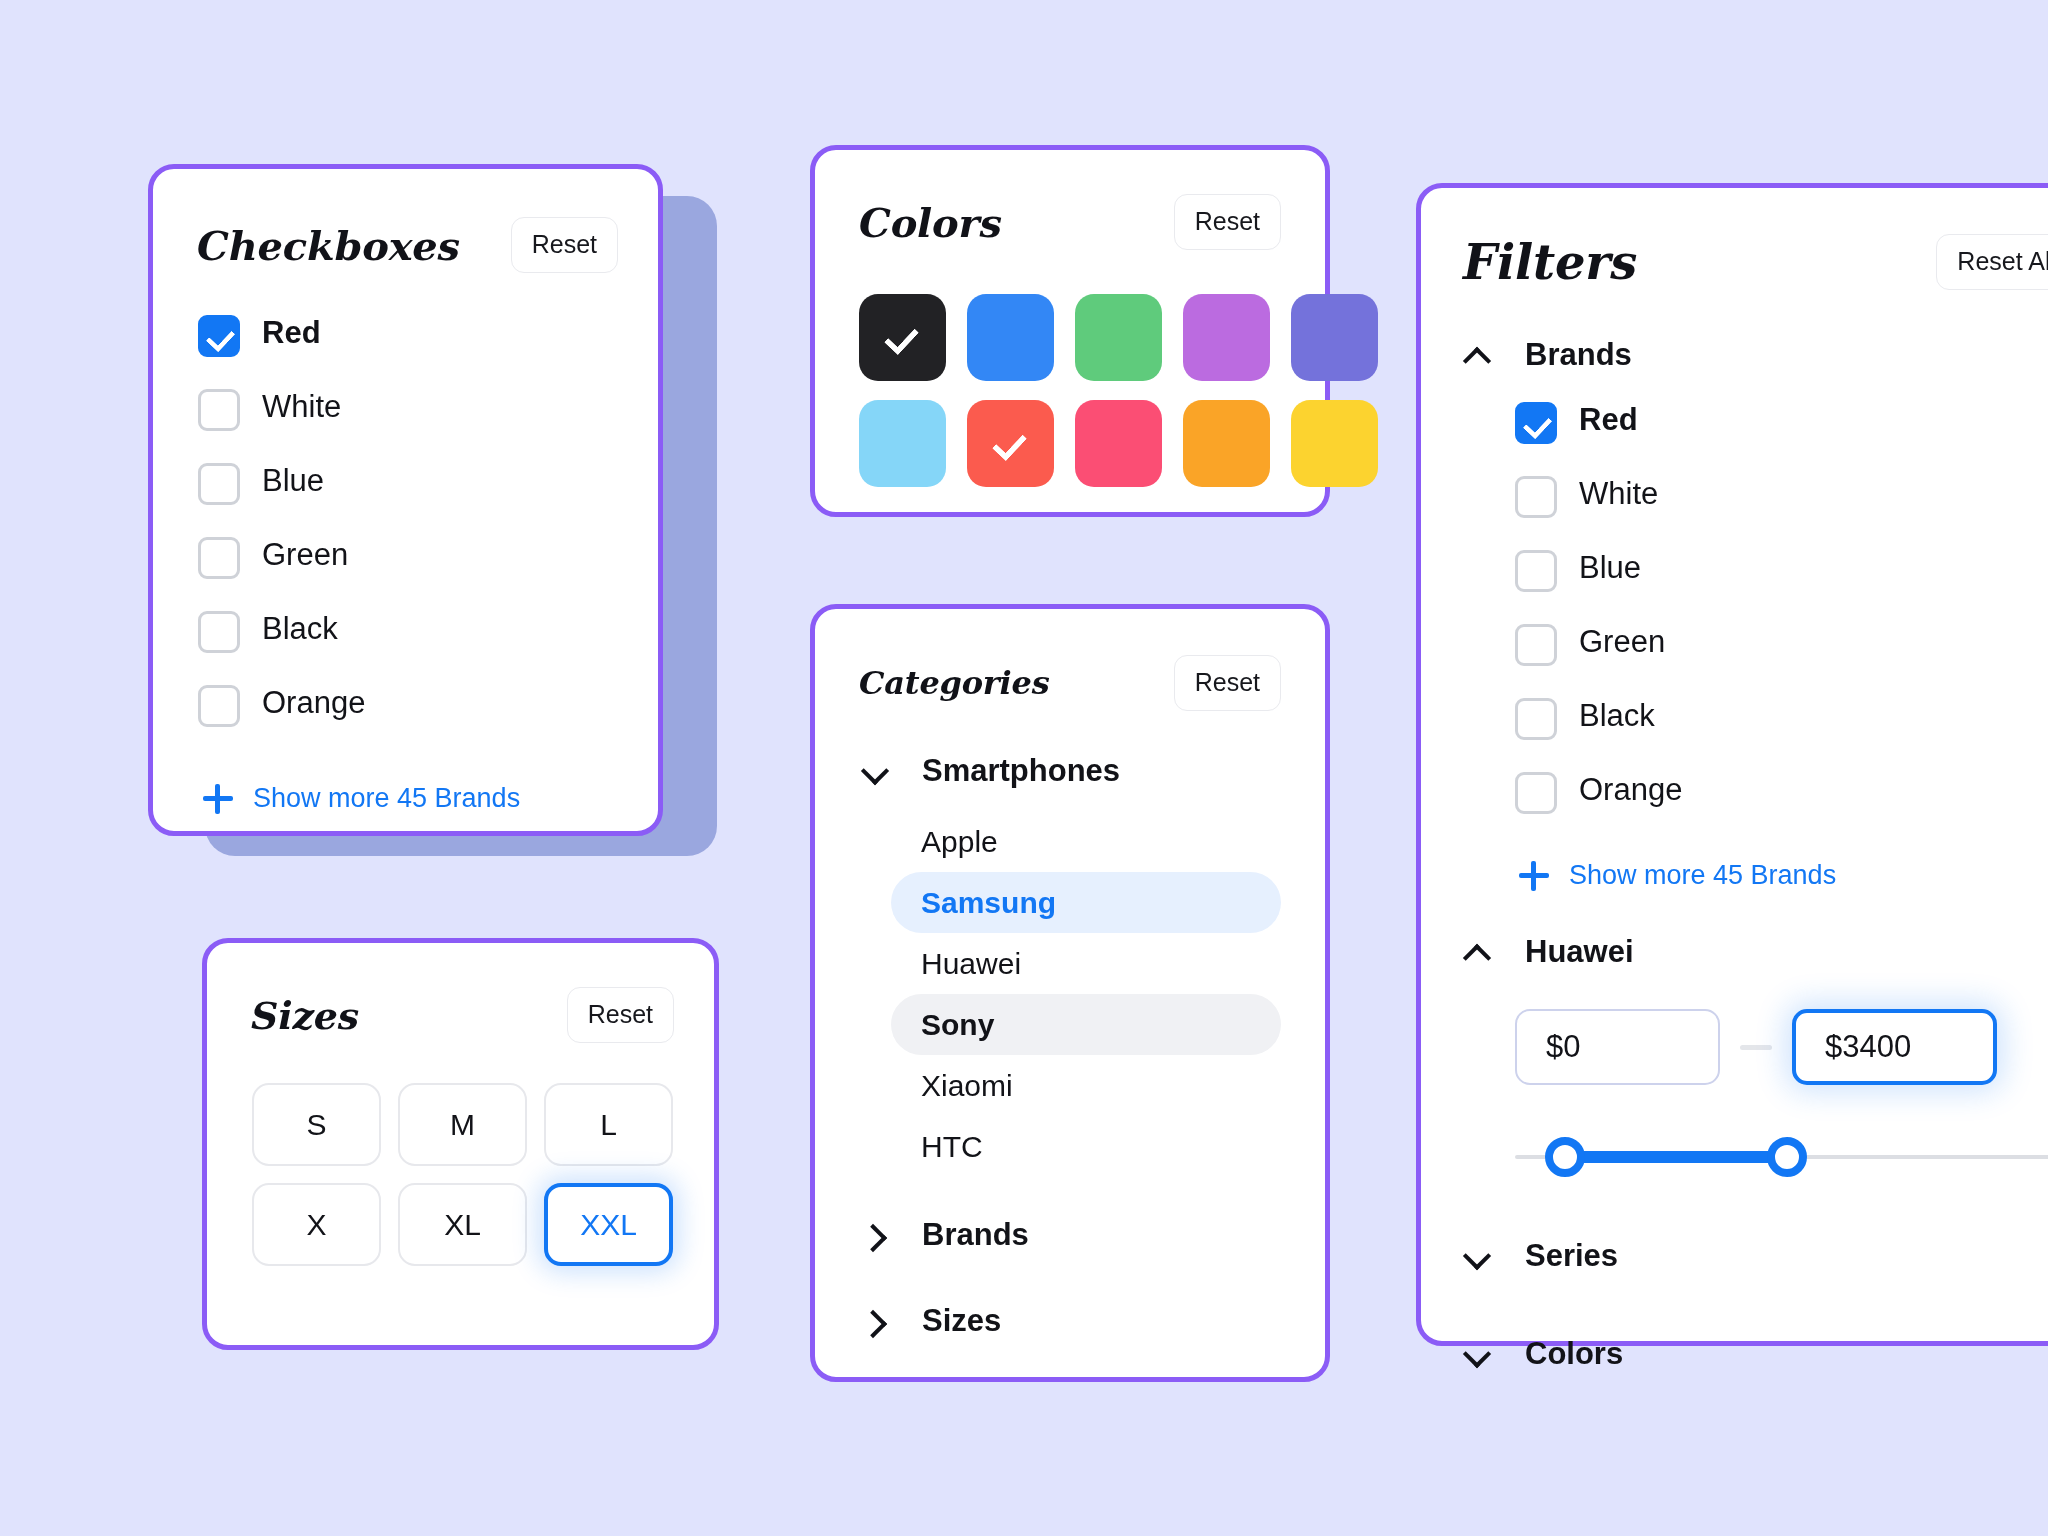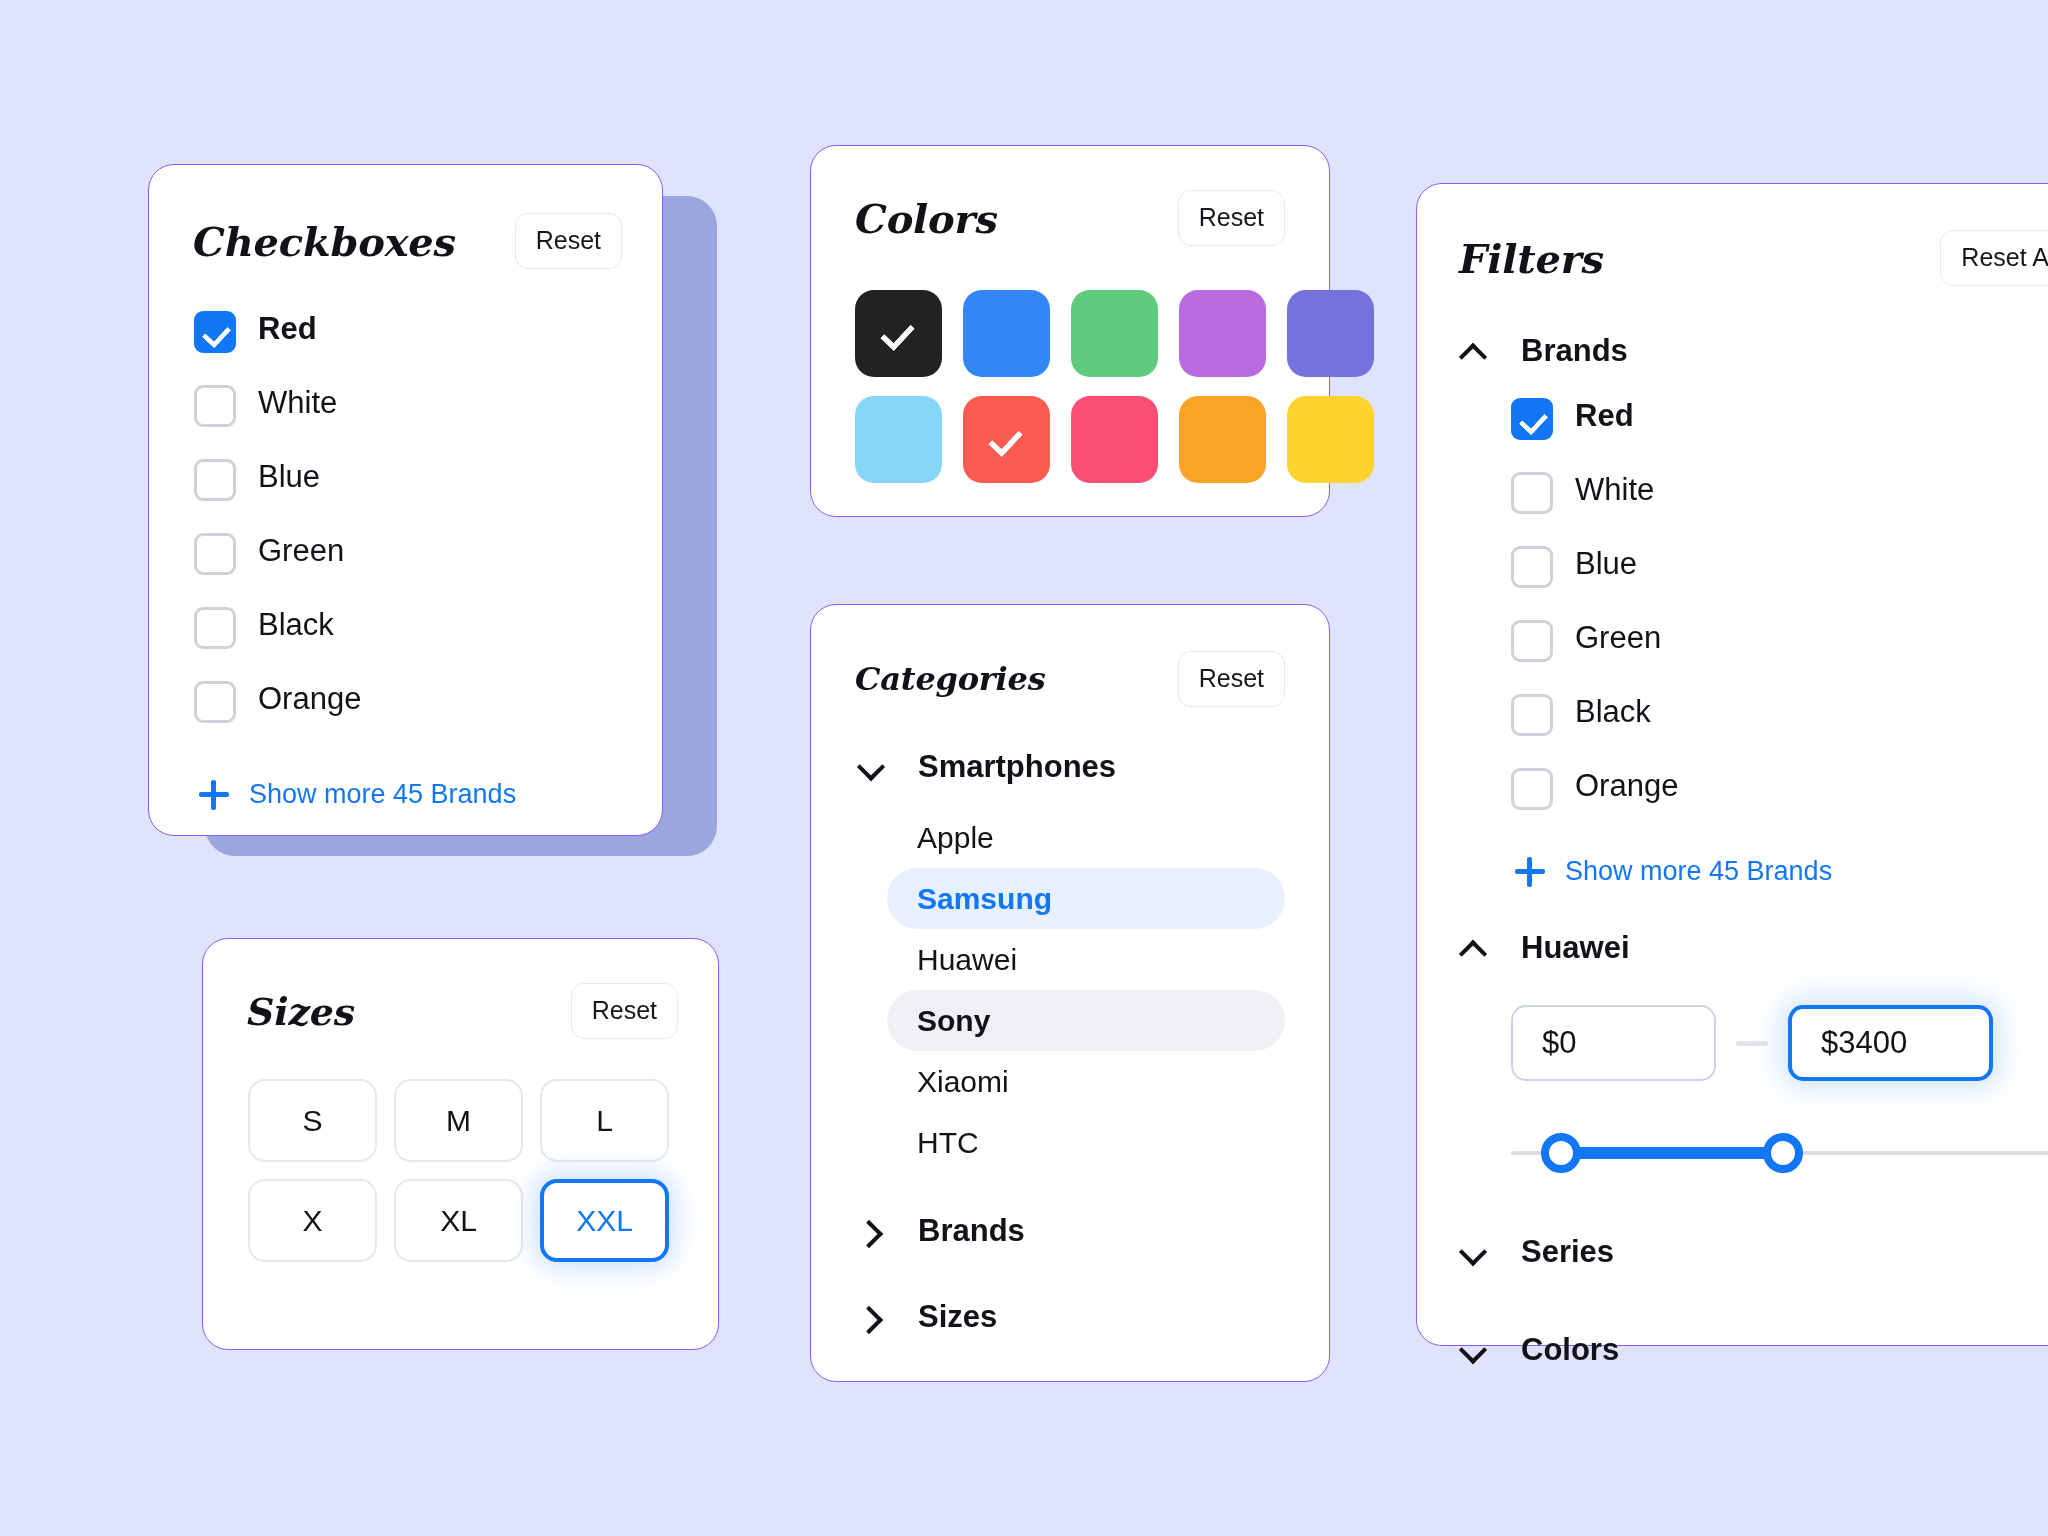--- a/index.html
+++ b/index.html
@@ -19,21 +19,21 @@
   #stage {
     position: relative;
     width: 2048px;
     height: 1536px;
   }
 
   
   .card {
     position: absolute;
     background: #ffffff;
-    border: 1px solid #8b5cf6;
+    border: 5px solid #8b5cf6;
     border-radius: 26px;
   }
 
   .card-head {
     display: flex;
     align-items: center;
     justify-content: space-between;
   }
 
   .card-title {
@@ -305,21 +305,21 @@
 
   
   #filters-card {
     left: 1416px;
     top: 183px;
     width: 700px;
     height: 1163px;
     border-radius: 26px;
   }
   #filters-card .card-head { padding: 46px 0 0 42px; }
-  #filters-card .card-title { font-size: 40px; }
+  #filters-card .card-title { font-size: 48px; }
   #filters-card .reset-btn { margin-right: 34px; }
 
   .filter-section-head {
     display: flex;
     align-items: center;
     height: 70px;
     margin-left: 42px;
     cursor: pointer;
   }
 

